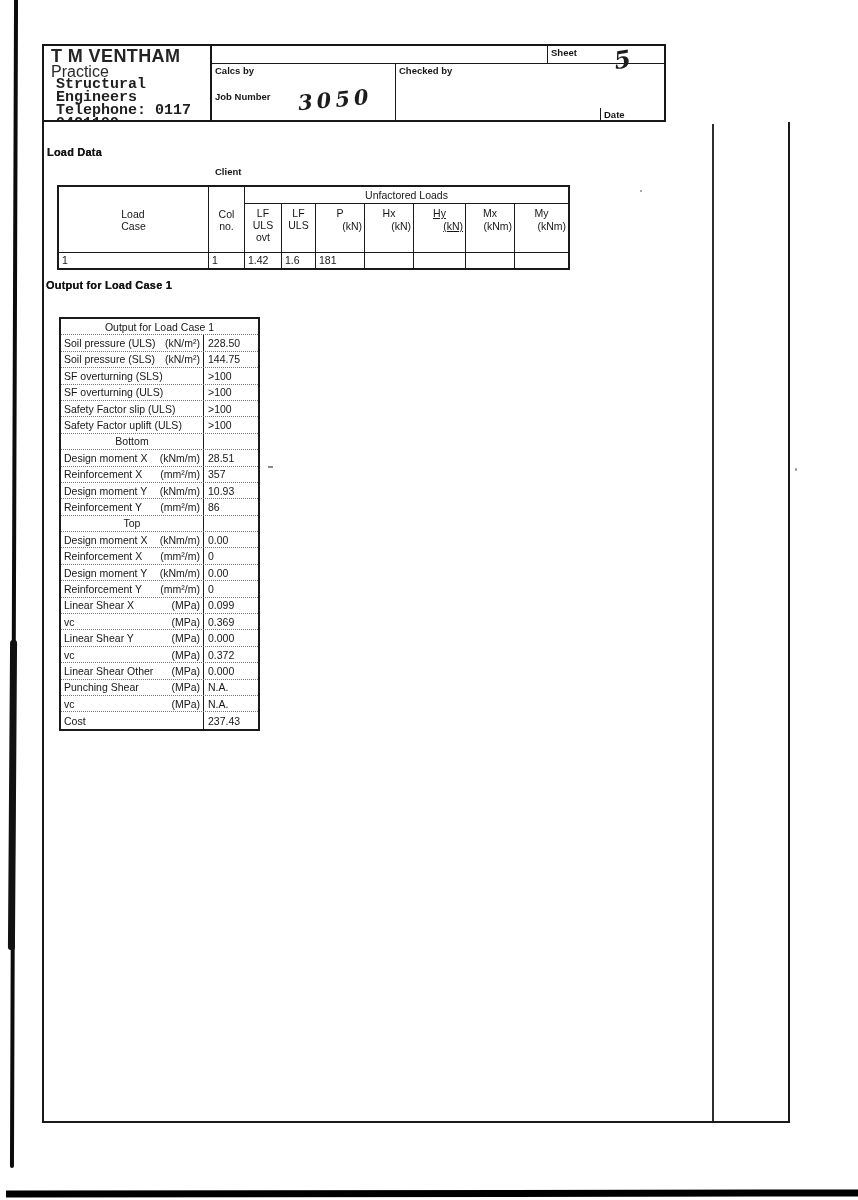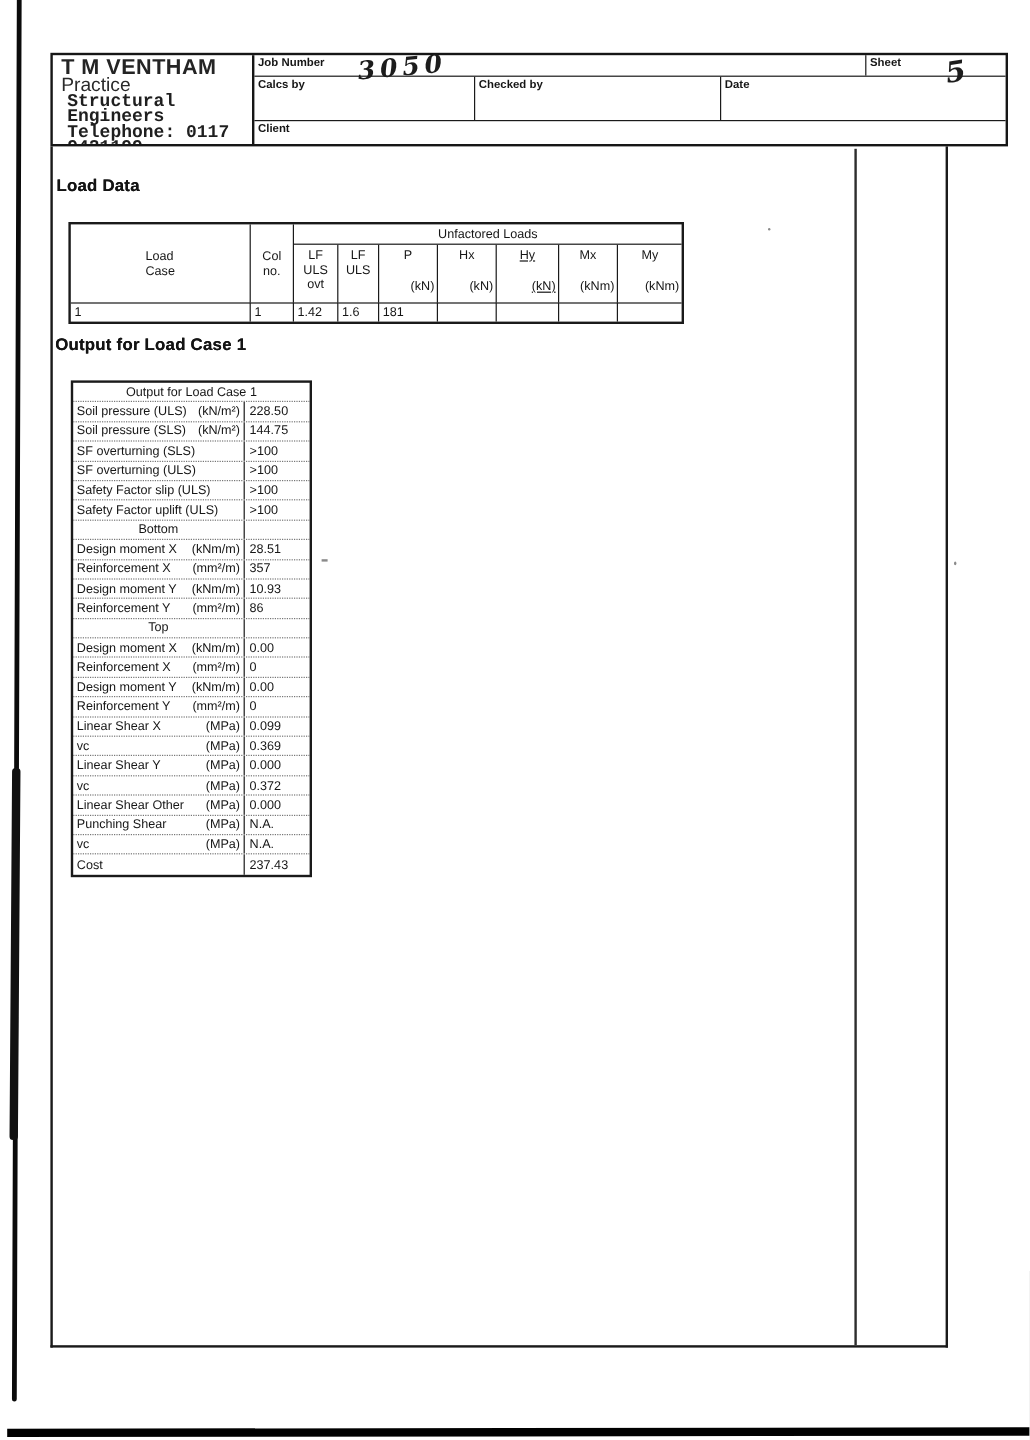--- a/index.html
+++ b/index.html
@@ -12,66 +12,66 @@
   
   .scanline-left{position:absolute;left:12px;top:-4px;width:4px;height:1172px;
     background:#0b0b0b;transform:rotate(0.2deg);border-radius:2px;}
   .scanline-left-blob{position:absolute;left:9px;top:640px;width:7px;height:310px;
     background:#111;transform:rotate(0.4deg);border-radius:3px;}
   .scanline-bottom{position:absolute;left:6px;top:1190px;width:860px;height:7px;
     background:#000;transform:rotate(-0.08deg);}
   .speck{position:absolute;background:#8a8a8a;border-radius:50%;}
 
   
-  .header-box{position:absolute;left:42px;top:44px;width:798px;height:78px;
+  .header-box{position:absolute;left:42px;top:44px;width:624px;height:78px;
     border:2px solid #161616;display:flex;background:#fff;}
   .company{width:168px;border-right:2px solid #161616;padding:2px 5px 0 7px;overflow:hidden;}
   .company-name{font-size:18px;font-weight:bold;letter-spacing:.4px;color:#242424;line-height:17px;}
   .company-practice{font-size:16px;line-height:13px;color:#2a2a2a;}
   .company-small{font-size:15px;font-weight:bold;line-height:13px;color:#1f1f1f;padding-left:5px;font-family:Liberation Mono, monospace;}
   .hfields{flex:1;display:flex;flex-direction:column;}
   .hrow{display:flex;border-bottom:1.5px solid #1a1a1a;position:relative;}
   .hrow:last-child{border-bottom:none;}
   .r1{height:18px;} .r2{height:19px;} .r3{height:19px;} .r4{flex:1;}
   .hcell{position:relative;padding:1px 0 0 3px;font-size:9.5px;font-weight:bold;color:#161616;}
-  .cell-grow{flex:1;}
+  .cell-grow{flex:1;margin-top:44px;}
   .bl{border-left:1.5px solid #1a1a1a;}
   .w-calcs{width:183px;} .w-checked{width:205px;} .w-sheet{width:117px;}
   .handwrite{position:absolute;font-family:"DejaVu Serif",serif;font-style:italic;
     color:#1c1c1c;z-index:5;pointer-events:none;}
   .hw-job{left:86px;top:-3px;font-size:21px;letter-spacing:4px;transform:rotate(-5deg);}
   .hw-sheet{left:66px;top:-1px;font-size:24px;transform:rotate(-9deg);}
 
   
   .main-box{position:absolute;left:42px;top:122px;width:748px;height:1001px;
     border:2px solid #1a1a1a;border-top:none;}
   .main-divider{position:absolute;left:712px;top:124px;width:1.5px;height:997px;background:#2e2e2e;}
 
-  .section-heading{position:absolute;font-size:14px;font-weight:bold;color:#141414;
+  .section-heading{position:absolute;font-size:11px;font-weight:bold;color:#141414;
     letter-spacing:.2px;text-shadow:0 0 .4px #141414;}
   .h-loaddata{left:47px;top:146px;}
   .h-output{left:46px;top:279px;}
 
   
   .ld-table{position:absolute;left:57px;top:185px;border:2px solid #1a1a1a;background:#fff;
     display:grid;
     grid-template-columns:150px 36px 37px 34px 49px 49px 52px 49px 53px;
     grid-template-rows:17px 48px 16px;
     font-size:10.5px;color:#161616;}
   .ld-cell{border-right:1.5px solid #1a1a1a;position:relative;}
   .ld-cell.last{border-right:none;}
   .ld-loadcase{grid-area:1/1/3/2;display:flex;align-items:center;justify-content:center;
     text-align:left;white-space:pre-line;line-height:12px;}
   .ld-colno{grid-area:1/2/3/3;display:flex;align-items:center;justify-content:center;
     text-align:center;white-space:pre-line;line-height:12px;}
   .ld-group{grid-area:1/3/2/10;border-bottom:1.5px solid #1a1a1a;border-right:none;
     display:flex;align-items:center;justify-content:center;font-size:10.5px;}
   .ld-h{grid-row:2;display:flex;flex-direction:column;align-items:center;
     text-align:center;white-space:pre-line;line-height:12px;padding-top:3px;}
-  .ld-h .unit{align-self:flex-end;padding-right:2px;margin-top:14px;}
+  .ld-h .unit{align-self:flex-end;padding-right:2px;margin-top:1px;}
   .ld-d{grid-row:3;border-top:1.5px solid #1a1a1a;padding:1px 0 0 3px;line-height:12px;}
 
   
   .out-table{position:absolute;left:59px;top:317px;width:201px;border:2px solid #1a1a1a;background:#fff;
     font-size:10.5px;color:#161616;}
   .orow{display:flex;height:16.4px;border-bottom:1px dotted #767676;align-items:stretch;}
   .orow:last-child{border-bottom:none;}
   .orow-title{justify-content:center;align-items:center;font-size:10.5px;}
   .olabel{width:143px;border-right:1.3px solid #1a1a1a;display:flex;
     justify-content:space-between;align-items:center;padding:0 3px;overflow:hidden;}

